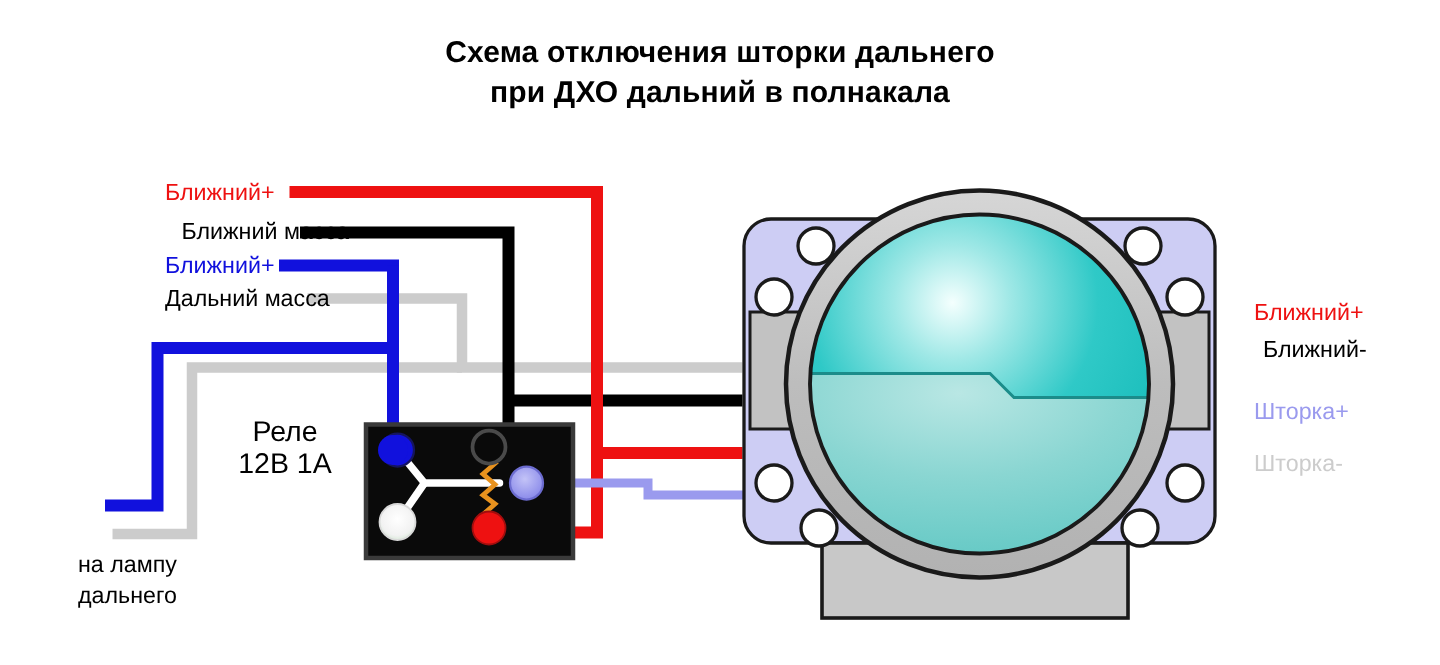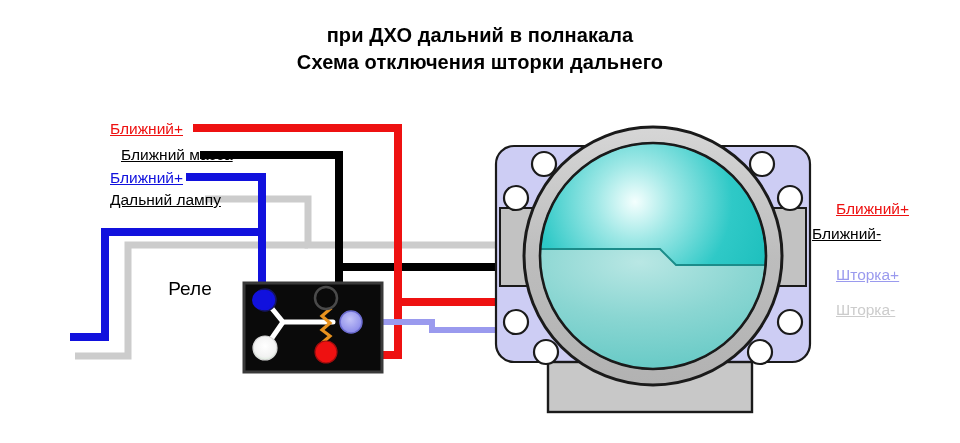--- a/index.html
+++ b/index.html
@@ -31,21 +31,20 @@
   }
   #title .line { display: block; }
 
   
   .lbl {
     position: absolute;
     font-size: 15.5px;
     color: #000000;
     white-space: nowrap;
     line-height: 18px;
-    text-decoration: underline;
   }
   .lbl.red   { color: #ee1111; }
   .lbl.blue  { color: #1111dd; }
   .lbl.peri  { color: #9a9aee; }
   .lbl.grey  { color: #cccccc; }
 
   #relay-label {
     position: absolute;
     left: 140px;
     top: 278px;
@@ -75,22 +74,22 @@
     width: 960px;
     height: 443px;
   }
 </style>
 </head>
 <body>
 
 <div id="page">
 
   <div id="title">
+    <span class="line">Схема отключения шторки дальнего</span>
     <span class="line">при ДХО дальний в полнакала</span>
-    <span class="line">Схема отключения шторки дальнего</span>
   </div>
 
   <svg id="art" viewBox="0 0 960 443">
 
     <defs>
       <radialGradient id="lensGrad" cx="42%" cy="26%" r="78%">
         <stop offset="0%" stop-color="#f4fffe"></stop>
         <stop offset="22%" stop-color="#9fe8e6"></stop>
         <stop offset="55%" stop-color="#2fc9c7"></stop>
         <stop offset="100%" stop-color="#12b9b7"></stop>
@@ -198,25 +197,30 @@
       <circle cx="351" cy="322" r="11" fill="url(#periTerm)" stroke="#6c6cd0" stroke-width="1.5"></circle>
       <circle cx="326" cy="352" r="11" fill="#ee1111" stroke="#a00d0d" stroke-width="1.2"></circle>
     </g>
 
     <circle cx="262" cy="300" r="10" fill="#1111dd"></circle>
   </svg>
 
   <div class="lbl red" style="left:110px; top:120px;">Ближний+</div>
   <div class="lbl" style="left:121px; top:146px;">Ближний масса</div>
   <div class="lbl blue" style="left:110px; top:169px;">Ближний+</div>
-  <div class="lbl" style="left:110px; top:191px;">Дальний лампу</div>
+  <div class="lbl" style="left:110px; top:191px;">Дальний масса</div>
 
   <div class="lbl red" style="left:836px; top:200px;">Ближний+</div>
-  <div class="lbl" style="left:812px; top:225px;">Ближний-</div>
+  <div class="lbl" style="left:842px; top:225px;">Ближний-</div>
   <div class="lbl peri" style="left:836px; top:266px;">Шторка+</div>
   <div class="lbl grey" style="left:836px; top:265px;margin-top:36px;">Шторка-</div>
 
   <div id="relay-label">
     <span>Реле</span>
+    <span>12В 1А</span>
   </div>
 
+  <div id="lamp-label">
+    <span>на лампу</span>
+    <span>дальнего</span>
+  </div>
 
 </div>
 
 </body></html>

